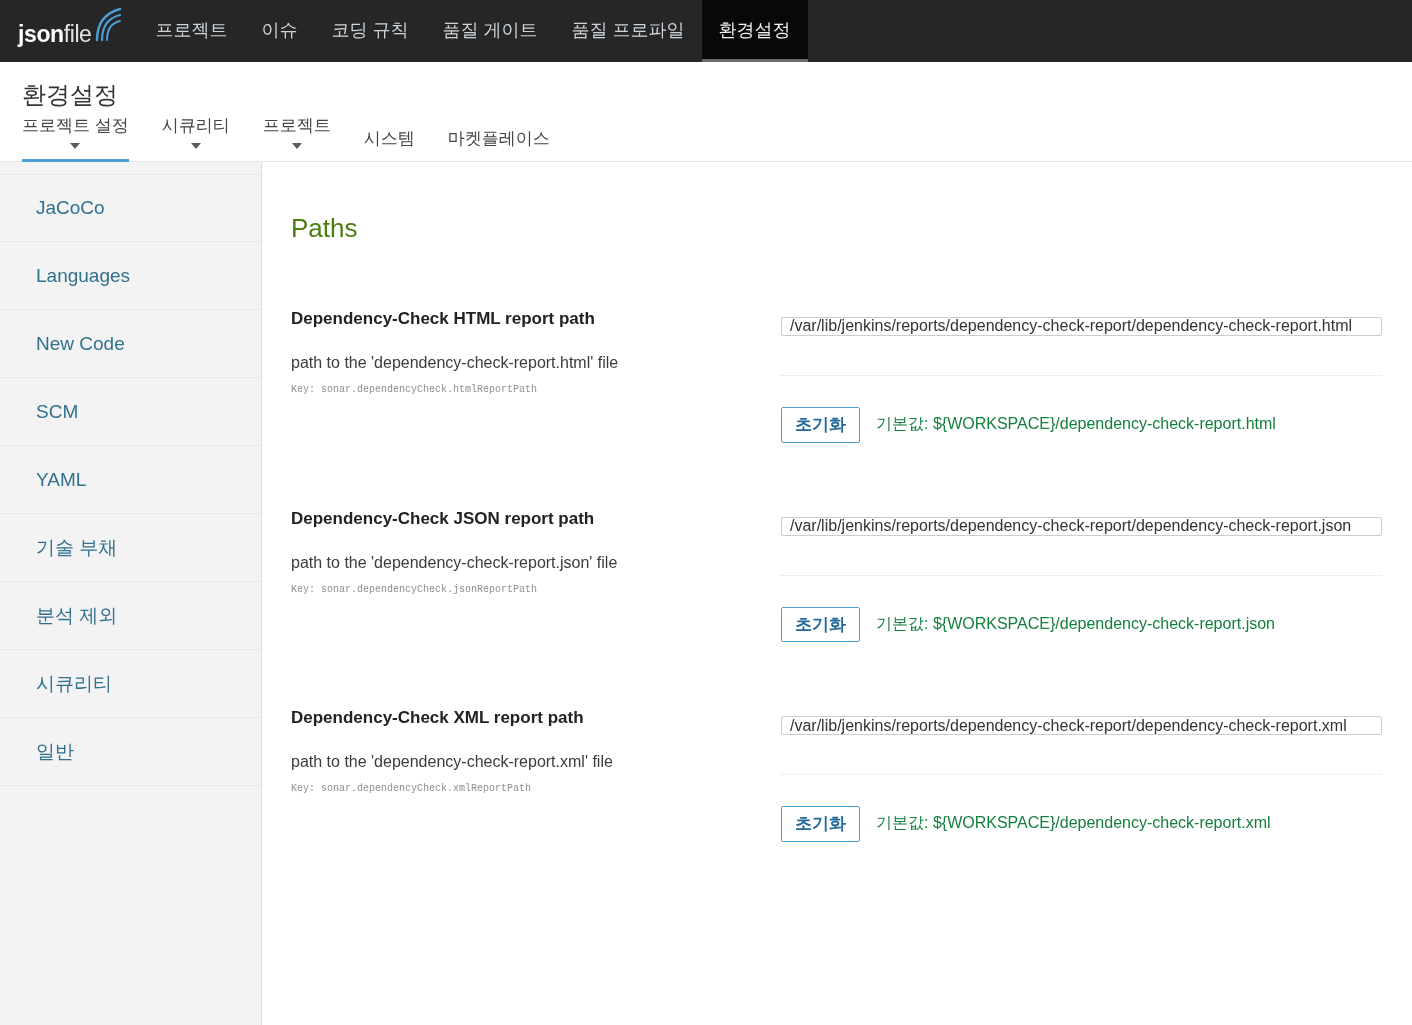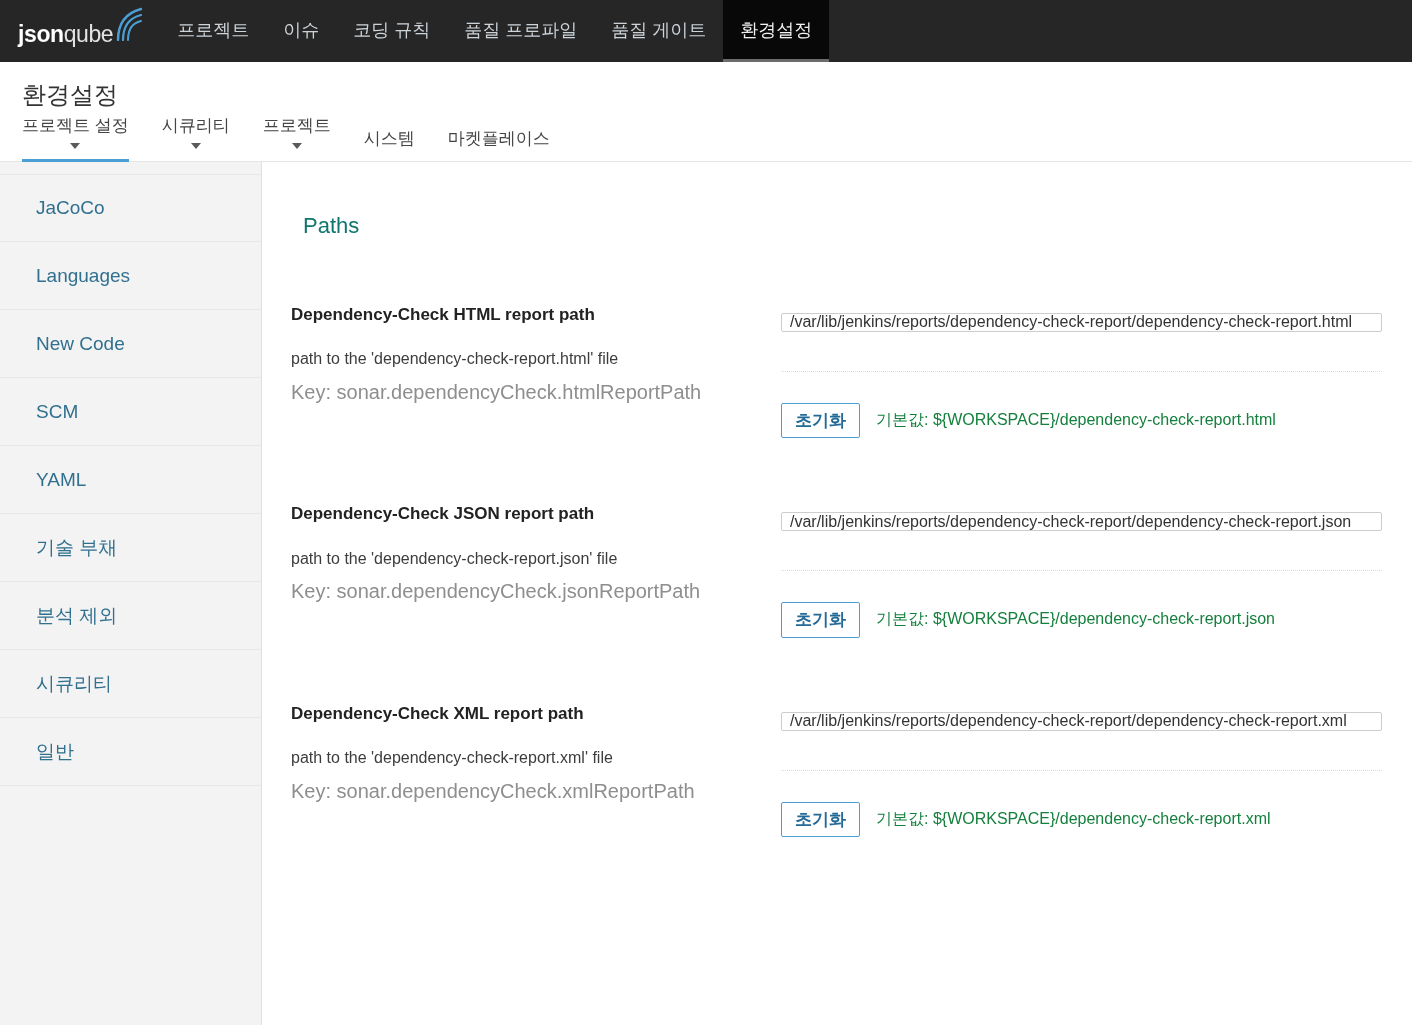--- a/index.html
+++ b/index.html
@@ -137,24 +137,24 @@
   }
   .side-item:first-child { border-top: 1px solid #e8e8e8; }
 
   
   .content {
     flex: 1;
     padding: 0 26px 0 29px;
     overflow: hidden;
   }
   .section-title {
-    font-size: 22px;
-    color: #0f766e;
+    font-size: 26px;
+    color: #4d7c0f;
     font-weight: normal;
-    margin: 52px 0 0 12px;
+    margin: 52px 0 0 0;
     line-height: 1.1;
   }
 
   .setting {
     display: flex;
     margin-top: 50px;
   }
   .setting-left {
     width: 490px;
     min-width: 490px;
@@ -167,24 +167,25 @@
     margin: 16px 0 24px 0;
     line-height: 1.2;
   }
   .setting-desc {
     font-size: 16px;
     color: #3c3c3c;
     margin: 0 0 9px 0;
     line-height: 1.3;
   }
   .setting-key {
-    font-size: 20px;
+    font-size: 10px;
     color: #8e8e8e;
     margin: 0;
     line-height: 1.3;
+    font-family: Liberation Mono, monospace;
   }
   .setting-right {
     flex: 1;
     padding-top: 24px;
   }
   .text-input {
     width: 601px;
     height: 19px;
     border: 1px solid #cdcdcd;
     border-radius: 2px;
@@ -224,21 +225,21 @@
     white-space: nowrap;
   }
 </style>
 </head>
 <body>
 
 <div class="global-nav">
   <div class="logo-wrap">
     <div class="logo">
       <span class="logo-text">
-        <span class="b">json</span><span class="l">qube</span>
+        <span class="b">json</span><span class="l">file</span>
       </span>
       <span class="logo-arcs">
         <svg width="30" height="34" viewBox="0 0 30 34">
           <path d="M4 33 C4 17 12 6 27 2" stroke="#4b9fd5" stroke-width="2.4" fill="none" stroke-linecap="round"></path>
           <path d="M9 33 C9 20 15 11 27 8" stroke="#4b9fd5" stroke-width="2.2" fill="none" stroke-linecap="round"></path>
           <path d="M14 33 C14 23 18 16 27 14" stroke="#4b9fd5" stroke-width="2" fill="none" stroke-linecap="round"></path>
         </svg>
       </span>
     </div>
   </div>
@@ -246,24 +247,24 @@
     <div class="nav-item">
         <span>프로젝트</span>
       </div>
     <div class="nav-item">
         <span>이슈</span>
       </div>
     <div class="nav-item">
         <span>코딩 규칙</span>
       </div>
     <div class="nav-item">
+        <span>품질 게이트</span>
+      </div>
+    <div class="nav-item">
         <span>품질 프로파일</span>
-      </div>
-    <div class="nav-item">
-        <span>품질 게이트</span>
       </div>
     <div class="nav-item active">
         <span>환경설정</span>
       </div>
   </div>
 </div>
 
 <div class="page-head">
   <h1 class="page-title">환경설정</h1>
 </div>

